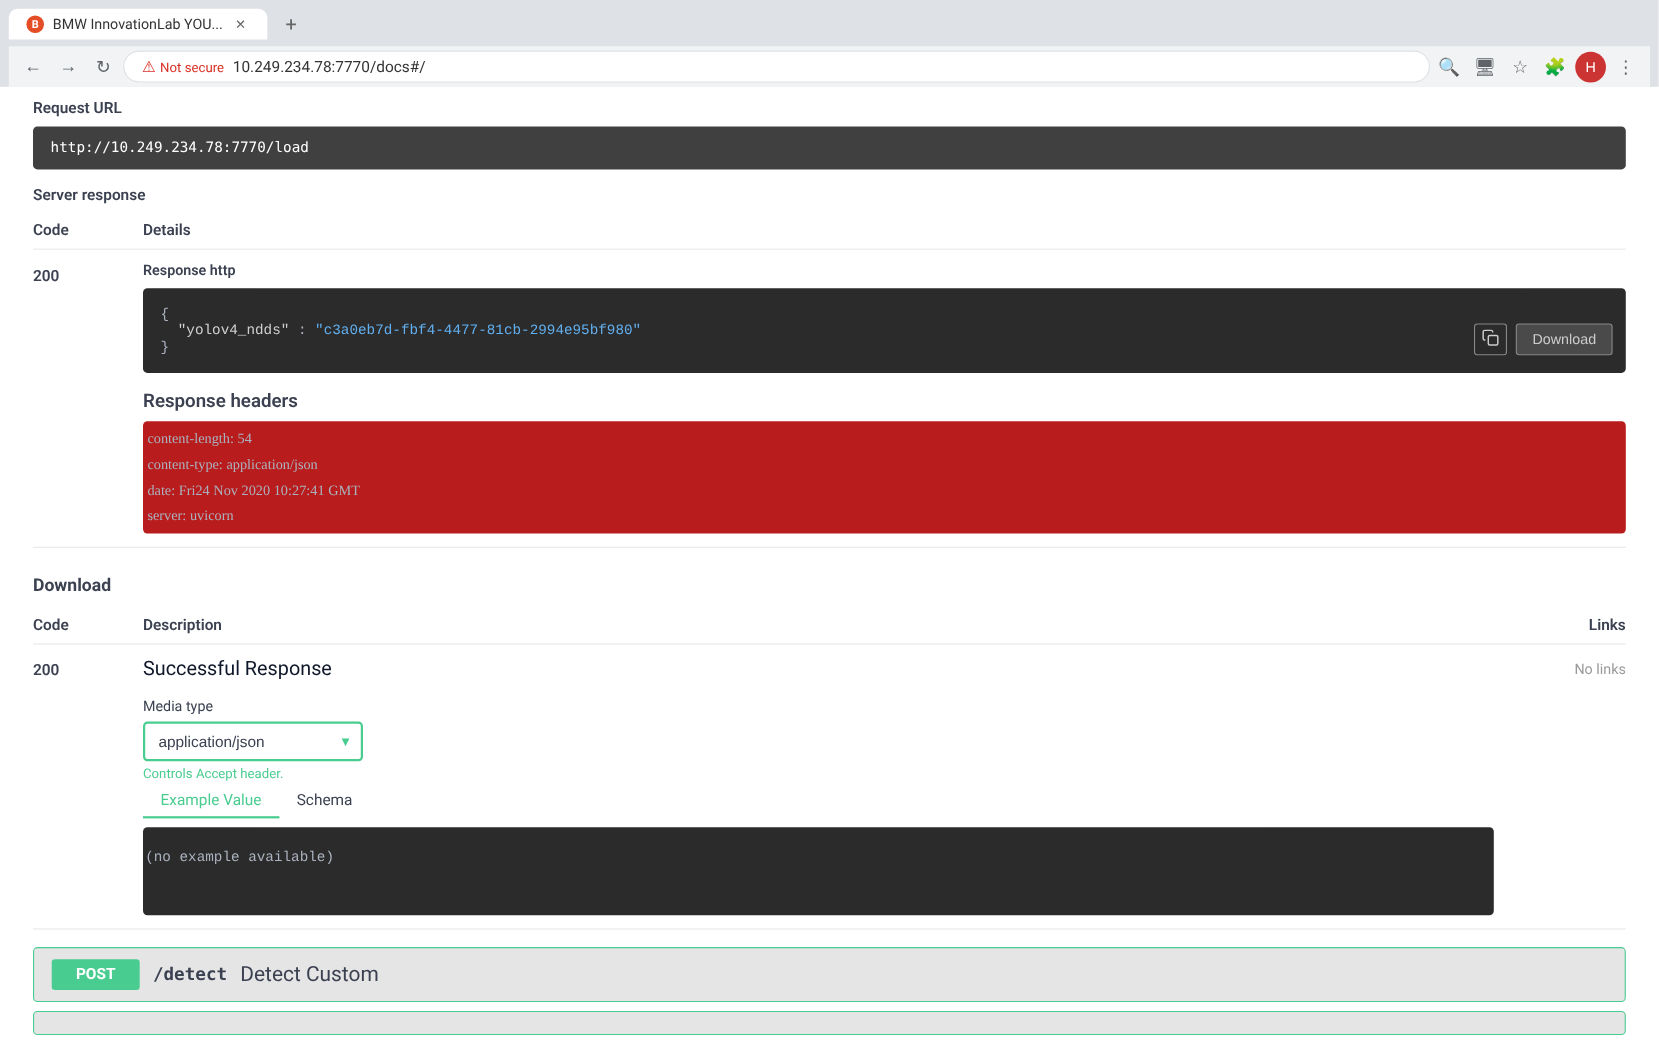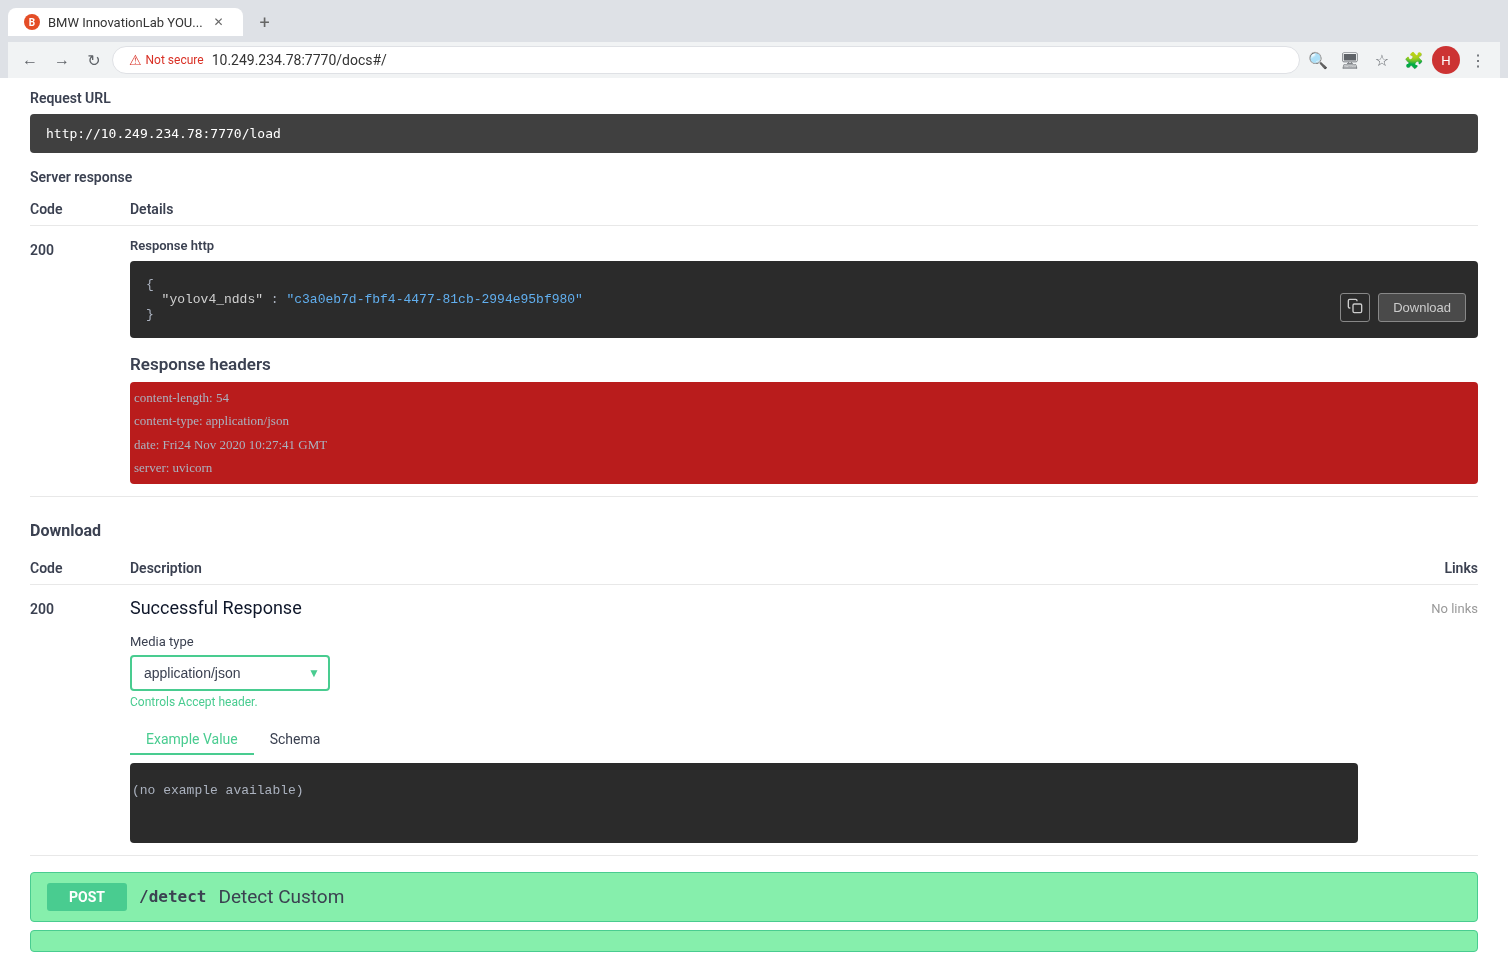--- a/index.html
+++ b/index.html
@@ -321,21 +321,21 @@
       transform: translateY(-50%);
       color: #49cc90;
       font-size: 12px;
       pointer-events: none;
     }
 
     .controls-text {
       font-size: 12px;
       color: #49cc90;
       margin-top: 4px;
-      margin-bottom: 16px;
+      margin-bottom: 4px;
     }
 
     .example-tabs {
       display: flex;
       gap: 0;
       margin-bottom: 8px;
     }
     .example-tab {
       padding: 6px 16px;
       font-size: 14px;
@@ -355,21 +355,21 @@
       font-family: 'Courier New', Courier, monospace;
       font-size: 13px;
       color: #abb2bf;
       min-height: 80px;
     }
 
     
     .endpoint-row {
       display: flex;
       align-items: center;
-      background: #86efac;
+      background: #e5e5e5;
       border: 1px solid #49cc90;
       border-radius: 4px;
       margin: 8px 0;
       padding: 10px 16px;
       gap: 12px;
     }
     .method-badge {
       background: #49cc90;
       color: #fff;
       font-weight: 700;

